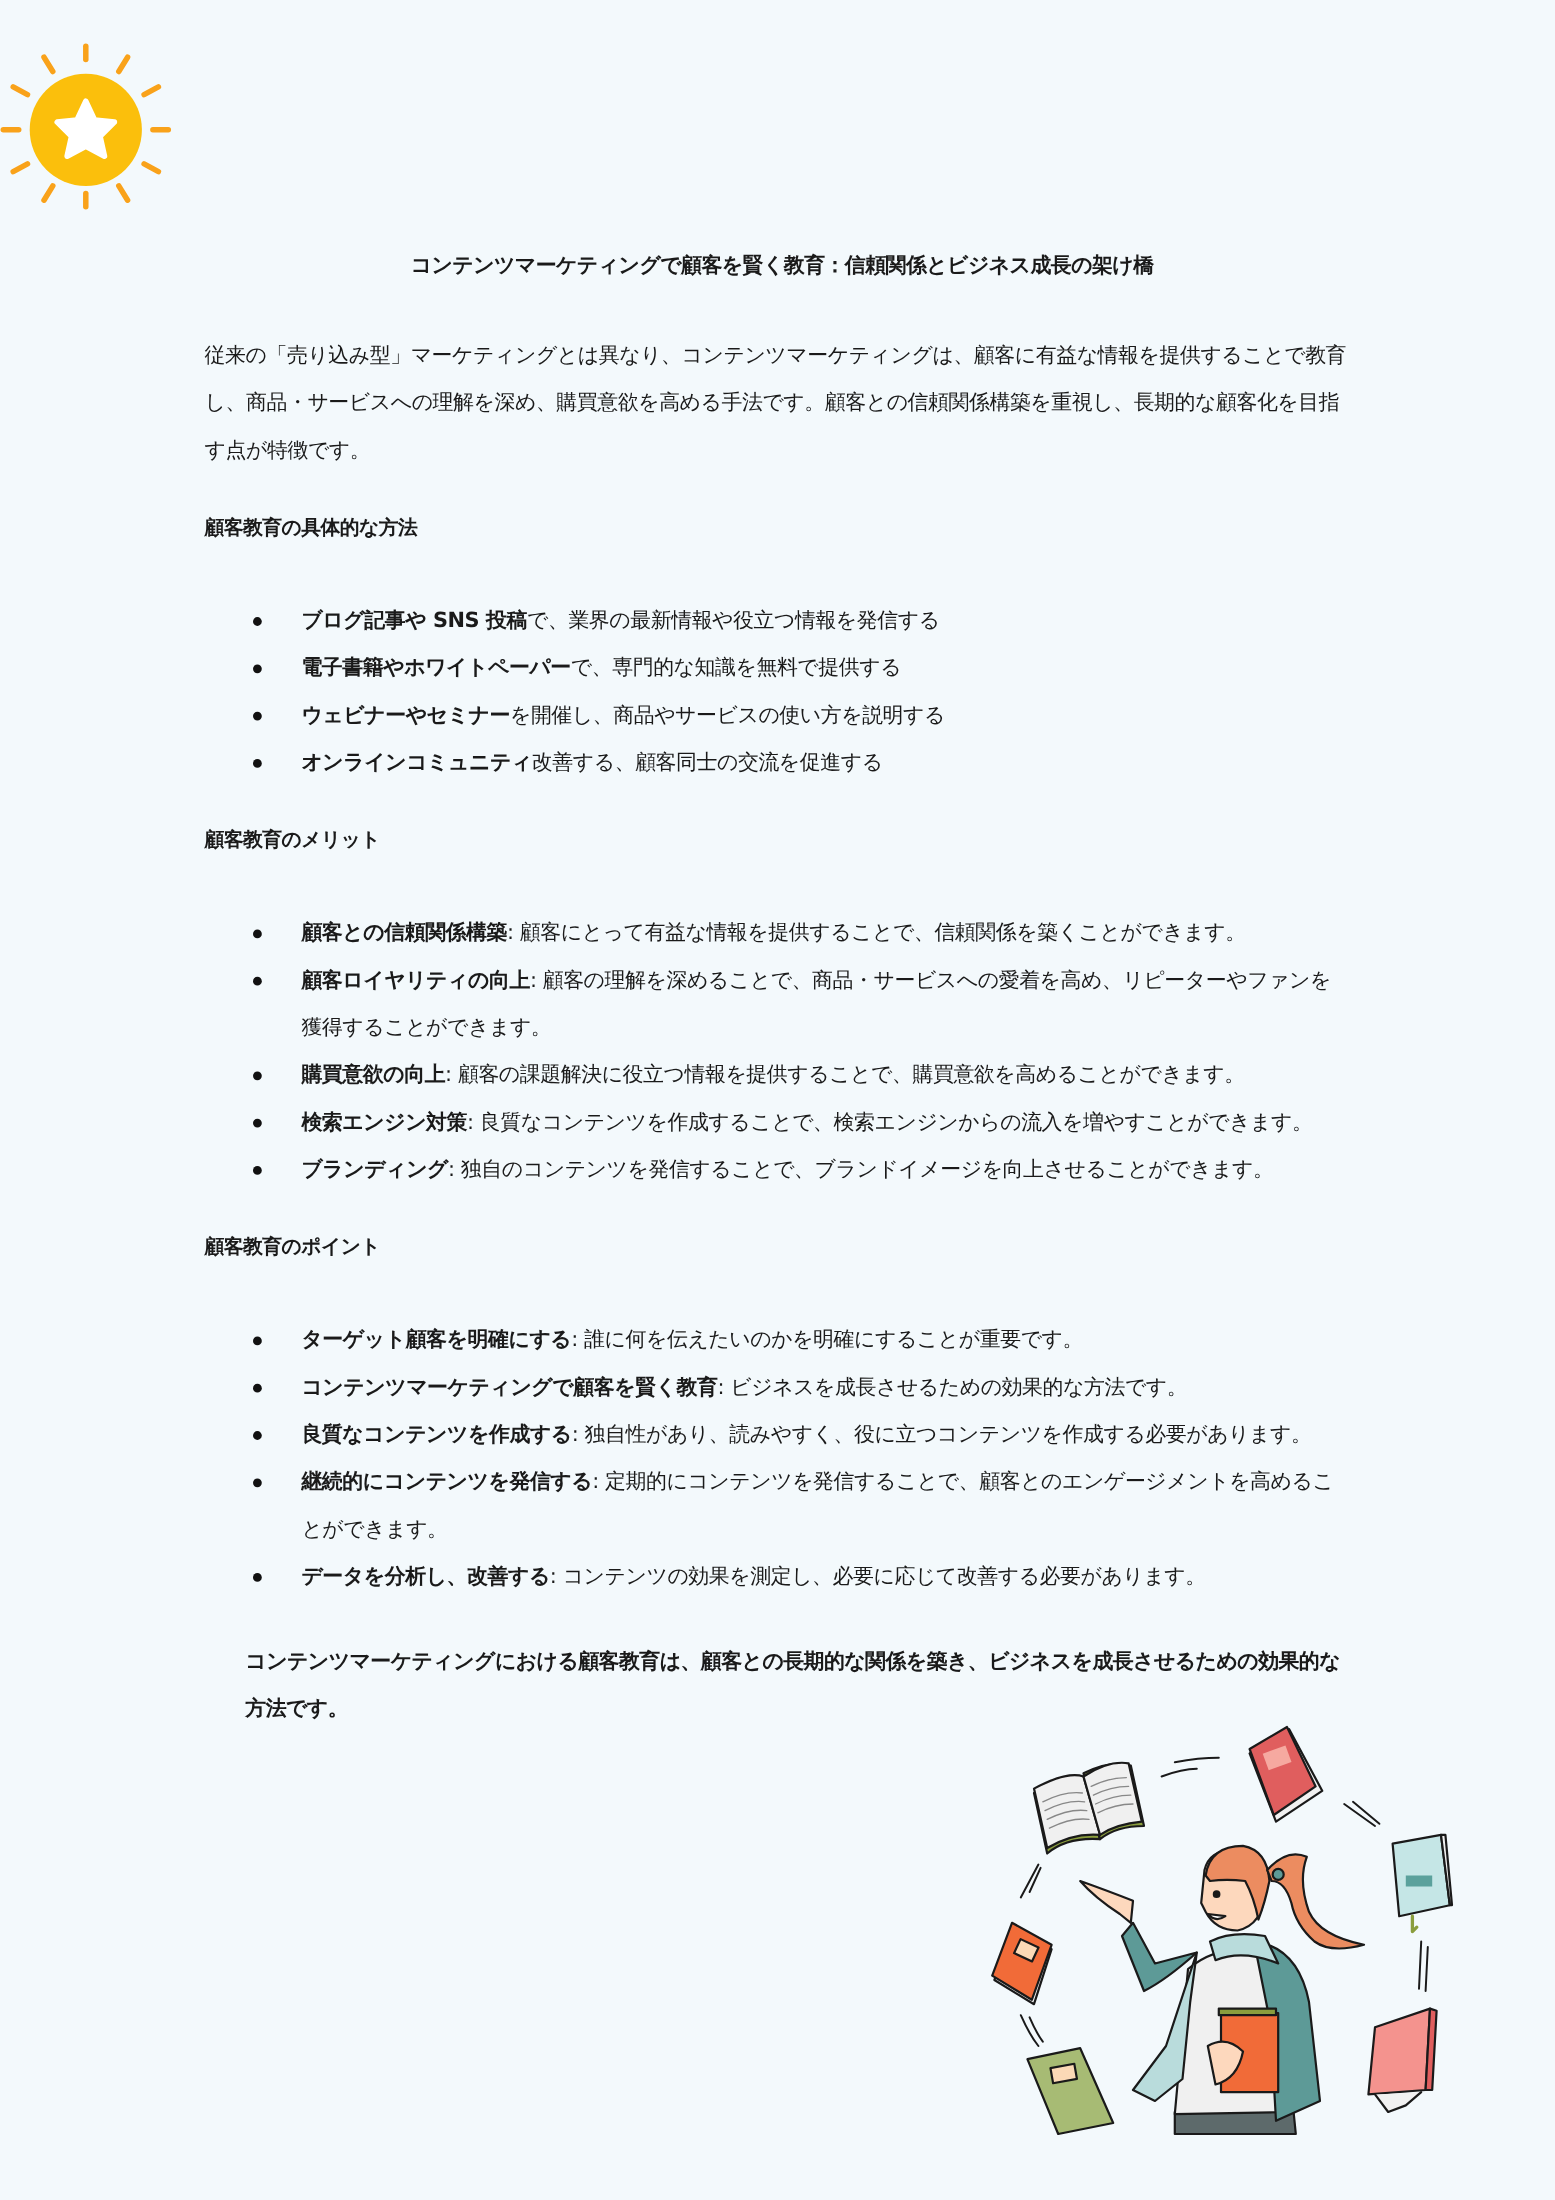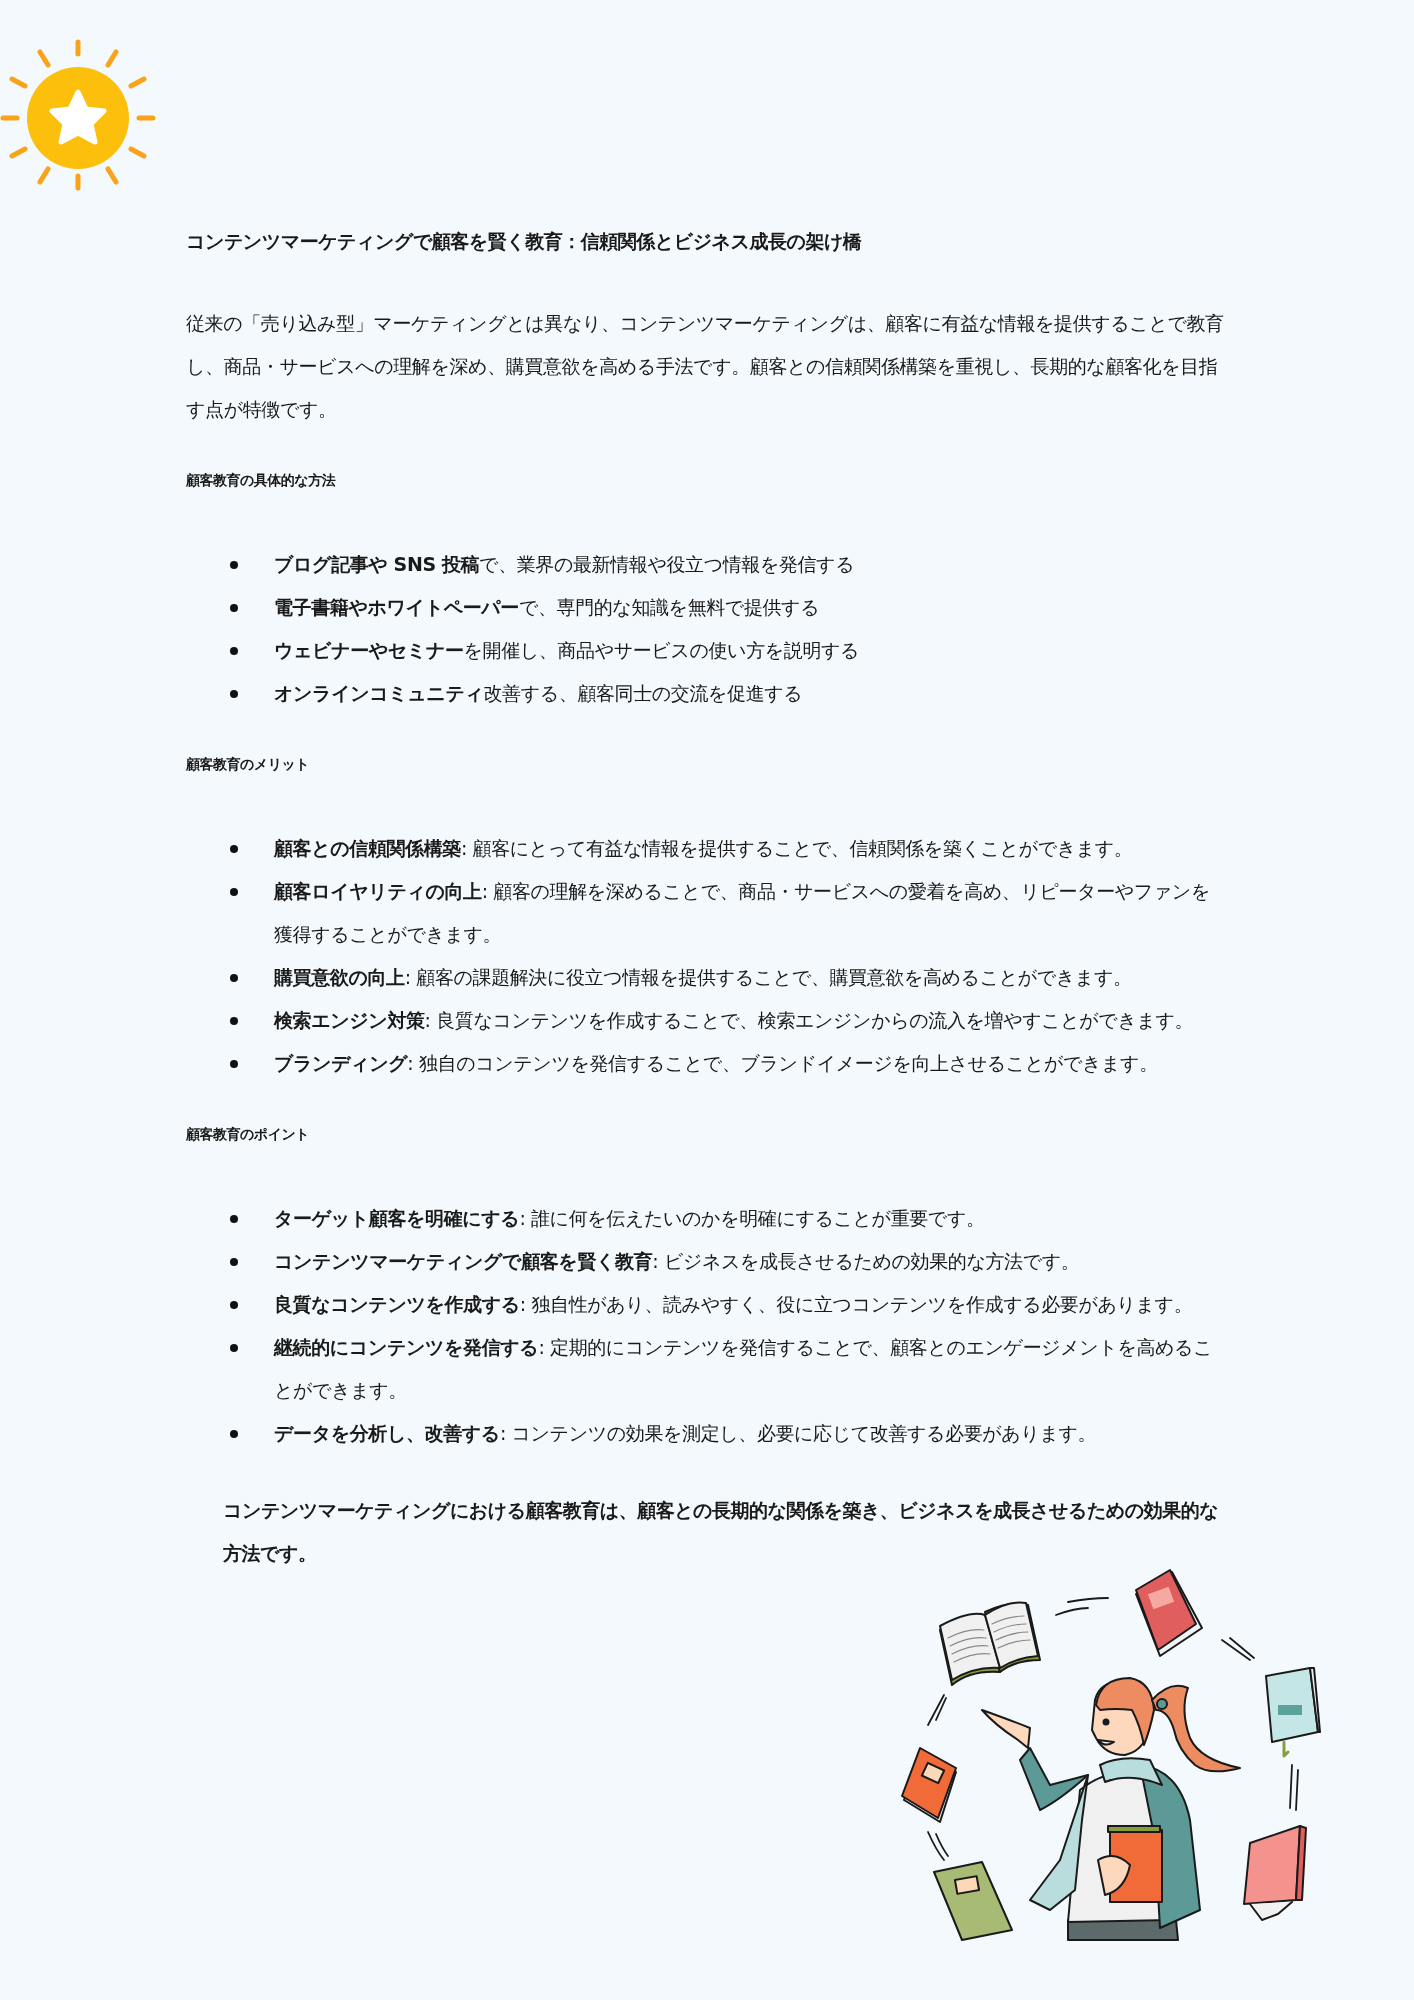--- a/index.html
+++ b/index.html
@@ -21,29 +21,30 @@
       left: 186px;
       top: 226px;
       width: 1050px;
     }
     .title {
       font-size: 19px;
       font-weight: bold;
       letter-spacing: -0.5px;
       line-height: 30px;
       margin-bottom: 46px;
+      text-align: center;
     }
     .intro {
       font-size: 19px;
       line-height: 43px;
       letter-spacing: -0.4px;
       margin-bottom: 34px;
     }
     .section-heading {
-      font-size: 14px;
+      font-size: 18px;
       font-weight: bold;
       letter-spacing: -0.5px;
       line-height: 30px;
       margin-bottom: 48px;
     }
     ul.bullets {
       list-style: none;
       margin-left: 44px;
       margin-bottom: 34px;
     }

